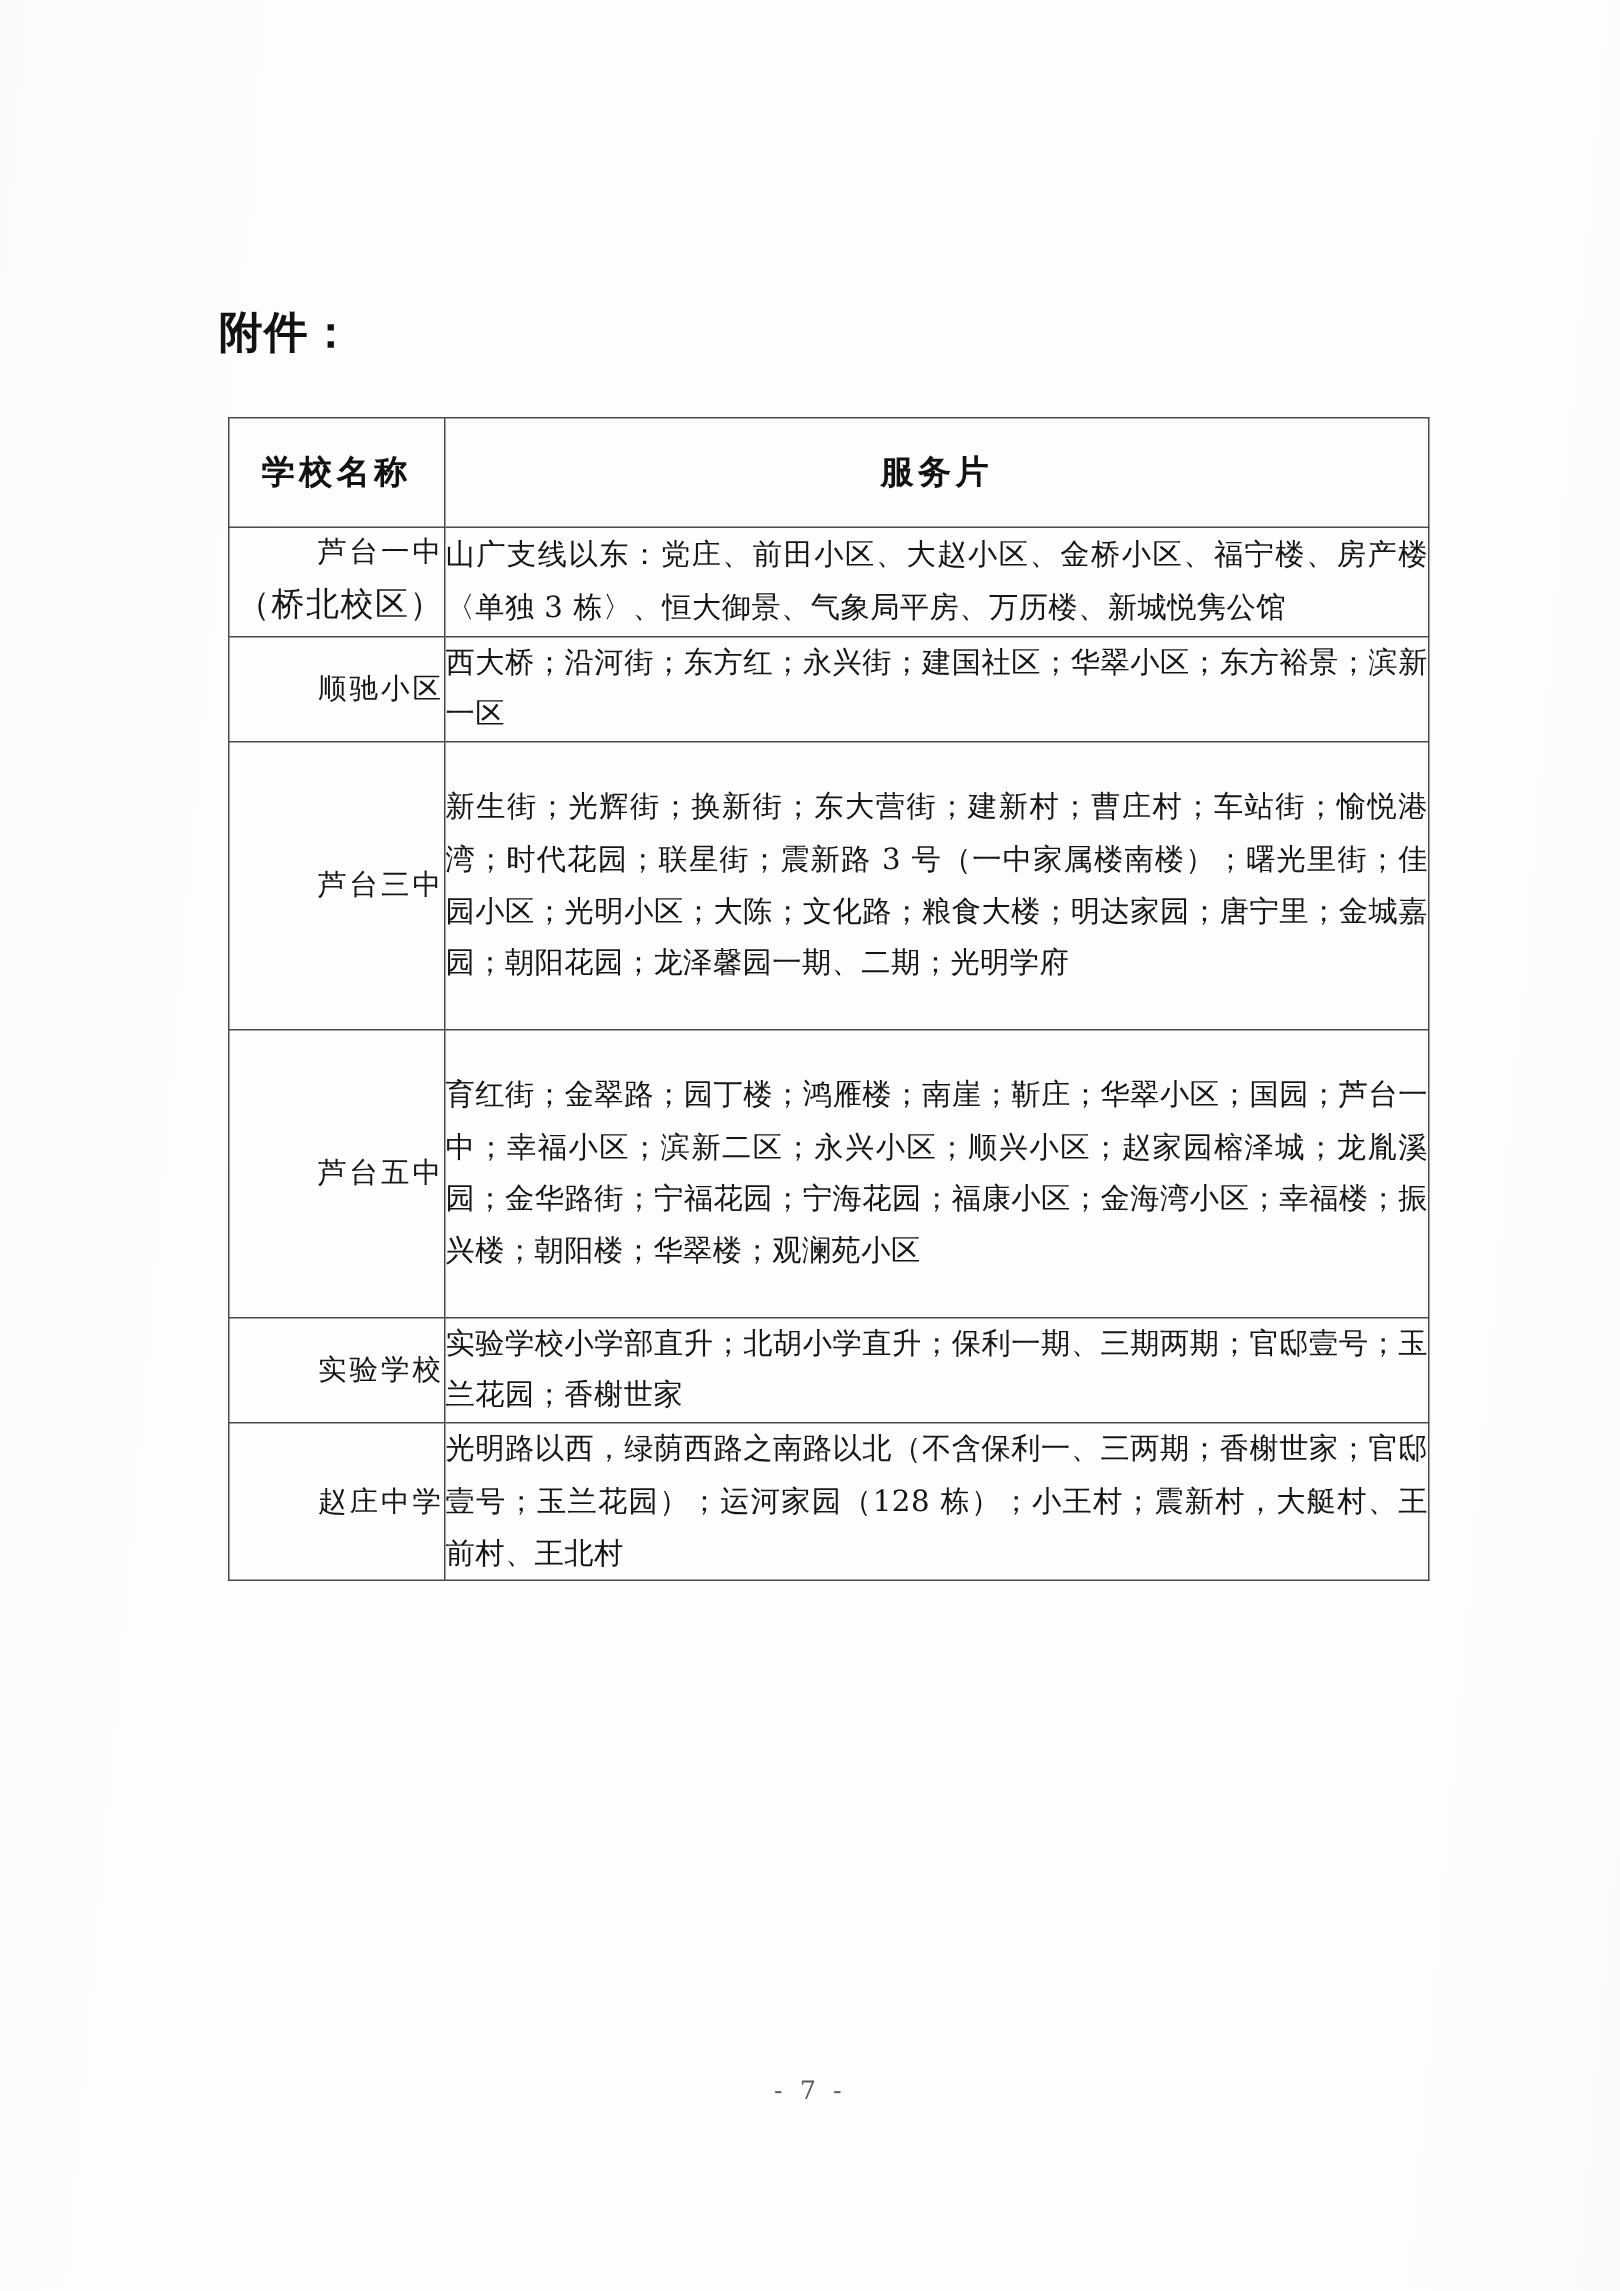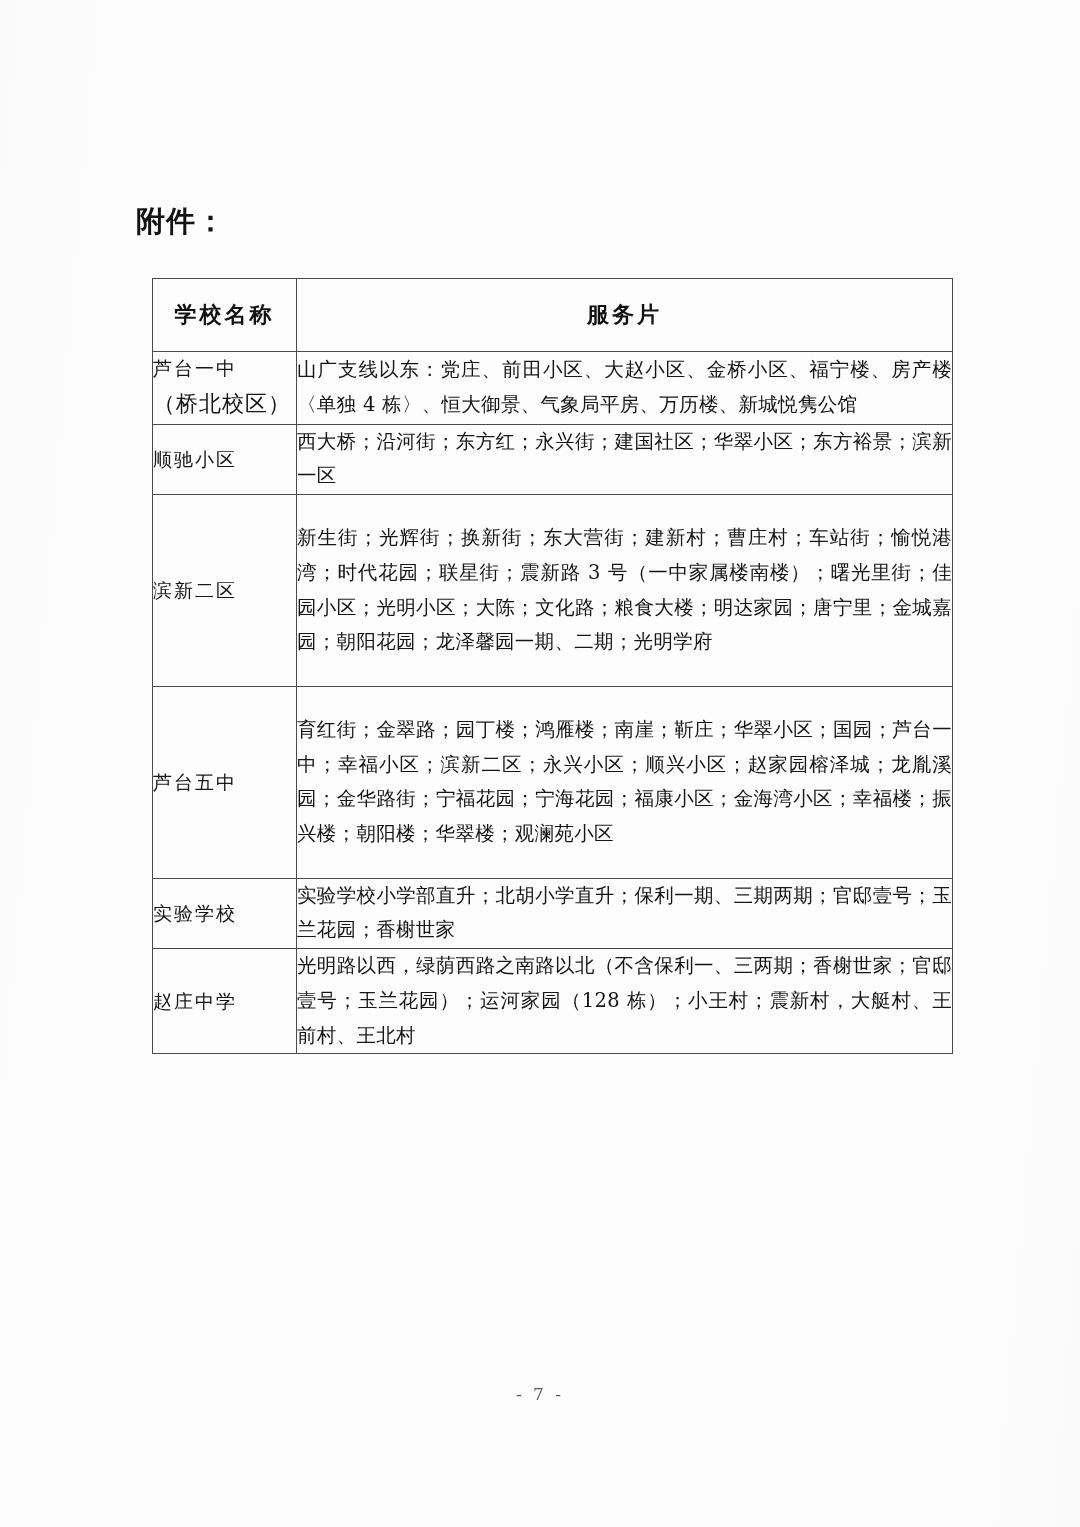--- a/index.html
+++ b/index.html
@@ -21,21 +21,21 @@
     inset: 0;
     background:
       linear-gradient(95deg, rgba(248,248,248,0.55) 0%, rgba(255,255,255,0) 18%),
       linear-gradient(275deg, rgba(247,247,247,0.5) 0%, rgba(255,255,255,0) 14%),
       #fdfdfd;
   }
 
   
   .title-row {
     position: absolute;
-    left: 136px;
+    left: 146px;
     top: 202px;
     width: 820px;
     display: flex;
     align-items: flex-end;
     white-space: nowrap;
   }
   .title-prefix {
     font-family: "DejaVu Sans", "Liberation Sans", sans-serif;
     font-weight: 700;
     font-size: 29px;
@@ -73,21 +73,21 @@
     height: 72px;
     text-align: center;
     font-family: "DejaVu Serif", "Liberation Serif", serif;
     font-weight: 700;
     font-size: 22px;
     letter-spacing: 3px;
     color: #121212;
   }
 
   .school-cell {
-    text-align: left;
+    text-align: right;
     font-size: 19px;
     letter-spacing: 2px;
     line-height: 1.75;
     color: #161616;
     padding: 6px 4px;
   }
   .school-cell .sub {
     display: block;
     font-size: 22px;
     letter-spacing: 1px;
@@ -141,36 +141,36 @@
         <th class="hdr-cell">服务片</th>
       </tr>
     </thead>
     <tbody>
       <tr>
         <td class="school-cell">
           <span>芦台一中</span>
           <span class="sub">（桥北校区）</span>
         </td>
         <td class="area-cell">
-          <p>山广支线以东：党庄、前田小区、大赵小区、金桥小区、福宁楼、房产楼〈单独 4 栋〉、恒大御景、气象局平房、万历楼、新城悦隽公馆</p>
+          <p>山广支线以东：党庄、前田小区、大赵小区、金桥小区、福宁楼、房产楼〈单独 3 栋〉、恒大御景、气象局平房、万历楼、新城悦隽公馆</p>
         </td>
       </tr>
 
       <tr>
         <td class="school-cell">
           <span>顺驰小区</span>
         </td>
         <td class="area-cell">
           <p>西大桥；沿河街；东方红；永兴街；建国社区；华翠小区；东方裕景；滨新一区</p>
         </td>
       </tr>
 
       <tr class="row-tall">
         <td class="school-cell">
-          <span>滨新二区</span>
+          <span>芦台三中</span>
         </td>
         <td class="area-cell">
           <p>新生街；光辉街；换新街；东大营街；建新村；曹庄村；车站街；愉悦港湾；时代花园；联星街；震新路 3 号（一中家属楼南楼）；曙光里街；佳园小区；光明小区；大陈；文化路；粮食大楼；明达家园；唐宁里；金城嘉园；朝阳花园；龙泽馨园一期、二期；光明学府</p>
         </td>
       </tr>
 
       <tr class="row-tall">
         <td class="school-cell">
           <span>芦台五中</span>
         </td>

